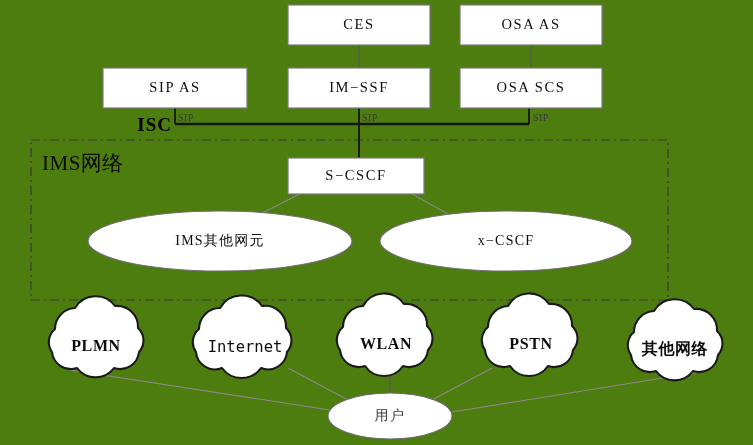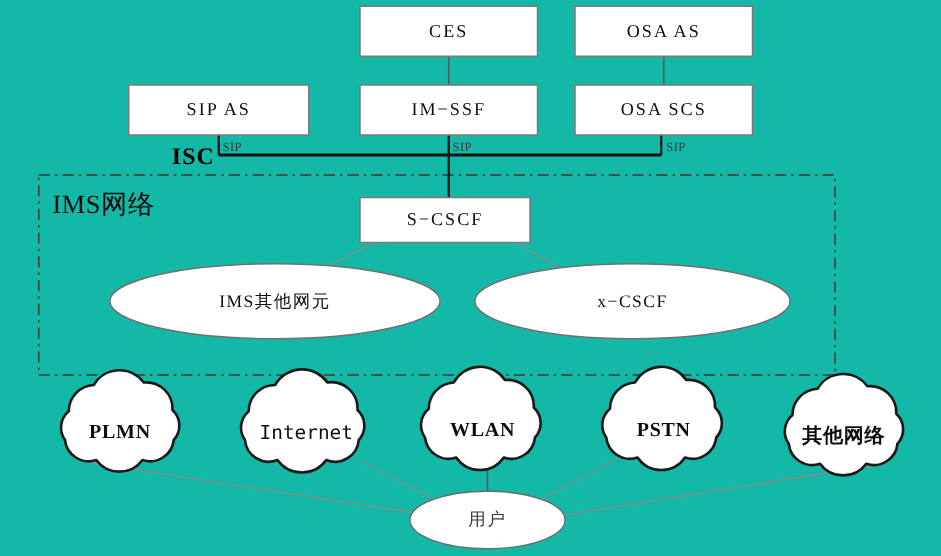--- a/index.html
+++ b/index.html
@@ -4,21 +4,21 @@
 <style>
   html, body {
     margin: 0;
     padding: 0;
     background: #ffffff;
   }
   #canvas {
     position: relative;
     width: 753px;
     height: 445px;
-    background: #14b8a6;
+    background: #4d7c0f;
     font-family: "Liberation Serif", "DejaVu Serif", serif;
     overflow: hidden;
   }
   #diagram-svg {
     position: absolute;
     left: 0;
     top: 0;
     width: 753px;
     height: 445px;
   }

